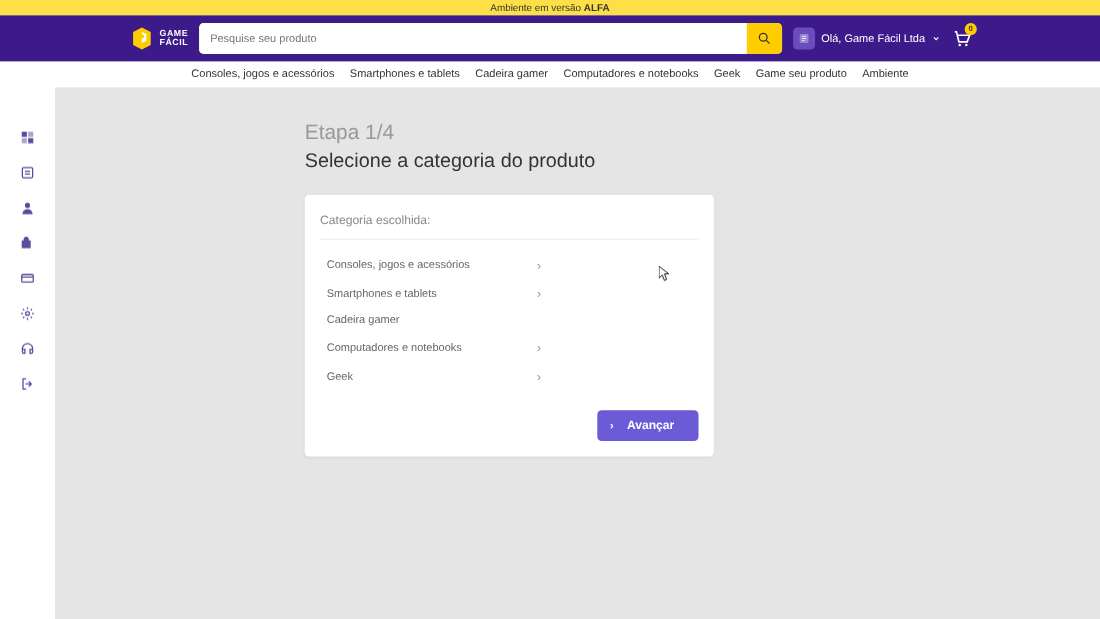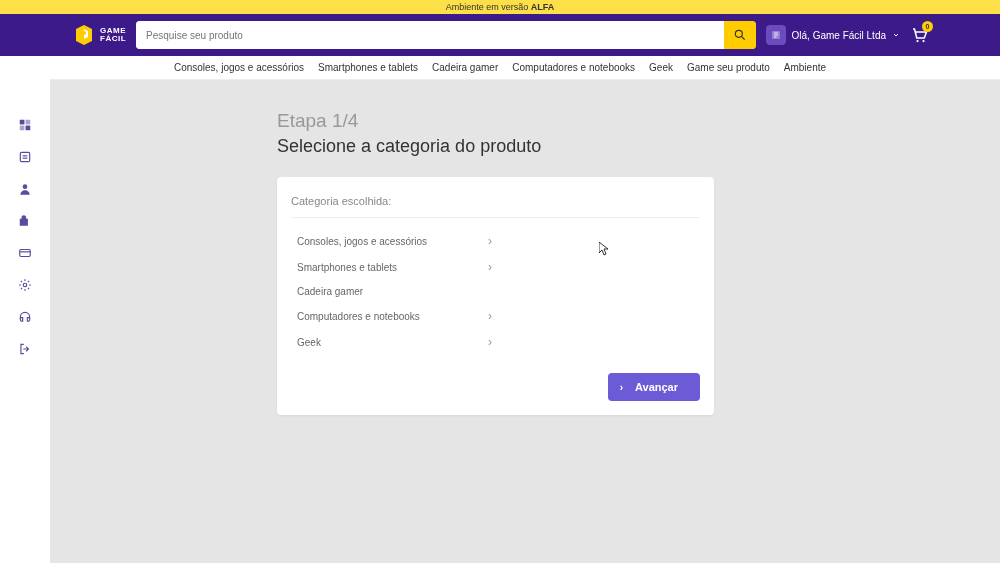--- a/index.html
+++ b/index.html
@@ -1,21 +1,21 @@
 <!DOCTYPE html>
 <html><head>
 <meta charset="utf-8">
 <style>
 * { margin: 0; padding: 0; box-sizing: border-box; }
 body { font-family: -apple-system, BlinkMacSystemFont, 'Segoe UI', sans-serif; background: #e5e5e5; width: 1000px; height: 563px; overflow: hidden; }
 
 .alpha-banner { background: #fde047; text-align: center; font-size: 9px; padding: 2px 0; color: #333; }
 .alpha-banner b { font-weight: 700; }
 
-.header { background: #3d1a8a; display: flex; align-items: center; padding: 0 72px; height: 42px; gap: 10px; }
+.header { background: #3d1a8a; display: flex; align-items: center; padding: 0 117px; height: 42px; gap: 10px; }
 .logo { display: flex; align-items: center; gap: 4px; color: #fff; }
 .logo-icon { width: 24px; height: 24px; }
 .logo-text { display: flex; flex-direction: column; line-height: 1; font-size: 8px; font-weight: 700; letter-spacing: 0.5px; }
 
 .search-wrap { flex: 1; display: flex; background: #86efac; border-radius: 4px; overflow: hidden; height: 28px; }
 .search-input { flex: 1; border: none; padding: 0 10px; font-size: 10px; outline: none; }
 .search-btn { background: #ffcc00; border: none; width: 32px; display: flex; align-items: center; justify-content: center; cursor: pointer; }
 
 .user-area { display: flex; align-items: center; gap: 6px; color: #fff; font-size: 10px; font-weight: 400; }
 .user-avatar { width: 20px; height: 20px; background: #6b4bbd; border-radius: 4px; display: flex; align-items: center; justify-content: center; font-size: 8px; }
@@ -26,21 +26,21 @@
 .nav { background: #fff; display: flex; justify-content: center; gap: 14px; padding: 6px 0; font-size: 10px; color: #333; border-bottom: 1px solid #eee; }
 .nav span { cursor: pointer; }
 
 .sidebar { position: fixed; left: 0; top: 77px; bottom: 0; width: 50px; background: #fff; display: flex; flex-direction: column; align-items: center; padding-top: 40px; gap: 16px; }
 .sidebar-item { width: 16px; height: 16px; color: #5b4a9e; display: flex; align-items: center; justify-content: center; cursor: pointer; }
 
 .main { margin-left: 50px; padding: 30px 0 0 227px; }
 .step-label { color: #999; font-size: 19px; margin-bottom: 4px; }
 .page-title { font-size: 18px; color: #333; font-weight: 400; margin-bottom: 20px; }
 
-.card { background: #fff; width: 437px; border-radius: 4px; box-shadow: 0 1px 3px rgba(0,0,0,0.05); padding: 18px 14px 14px; }
+.card { background: #fff; width: 372px; border-radius: 4px; box-shadow: 0 1px 3px rgba(0,0,0,0.05); padding: 18px 14px 14px; }
 .card-header { font-size: 11px; color: #888; padding-bottom: 10px; border-bottom: 1px solid #eee; }
 .cat-list { padding: 10px 0 10px 6px; }
 .cat-item { display: flex; justify-content: space-between; align-items: center; padding: 6px 0; font-size: 10px; color: #666; cursor: pointer; width: 195px; }
 .cat-chevron { color: #999; font-size: 12px; }
 
 .card-footer { display: flex; justify-content: flex-end; margin-top: 8px; }
 .advance-btn { background: #6b5bd6; color: #fff; border: none; border-radius: 4px; padding: 8px 22px 8px 12px; font-size: 11px; font-weight: 600; cursor: pointer; display: flex; align-items: center; gap: 12px; }
 .advance-btn .chev { font-size: 10px; }
 
 .cursor { position: fixed; left: 599px; top: 242px; pointer-events: none; }

